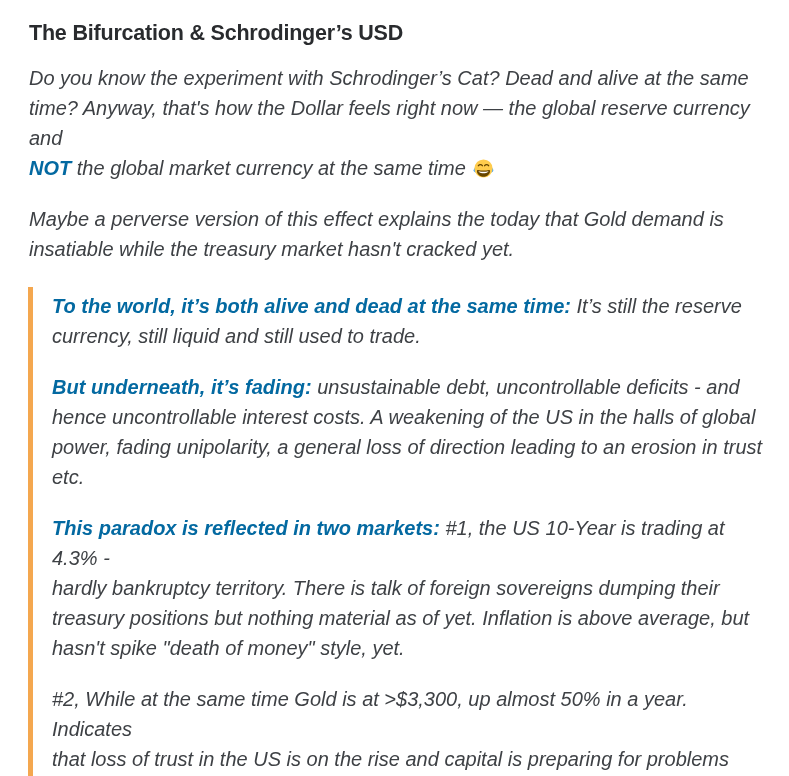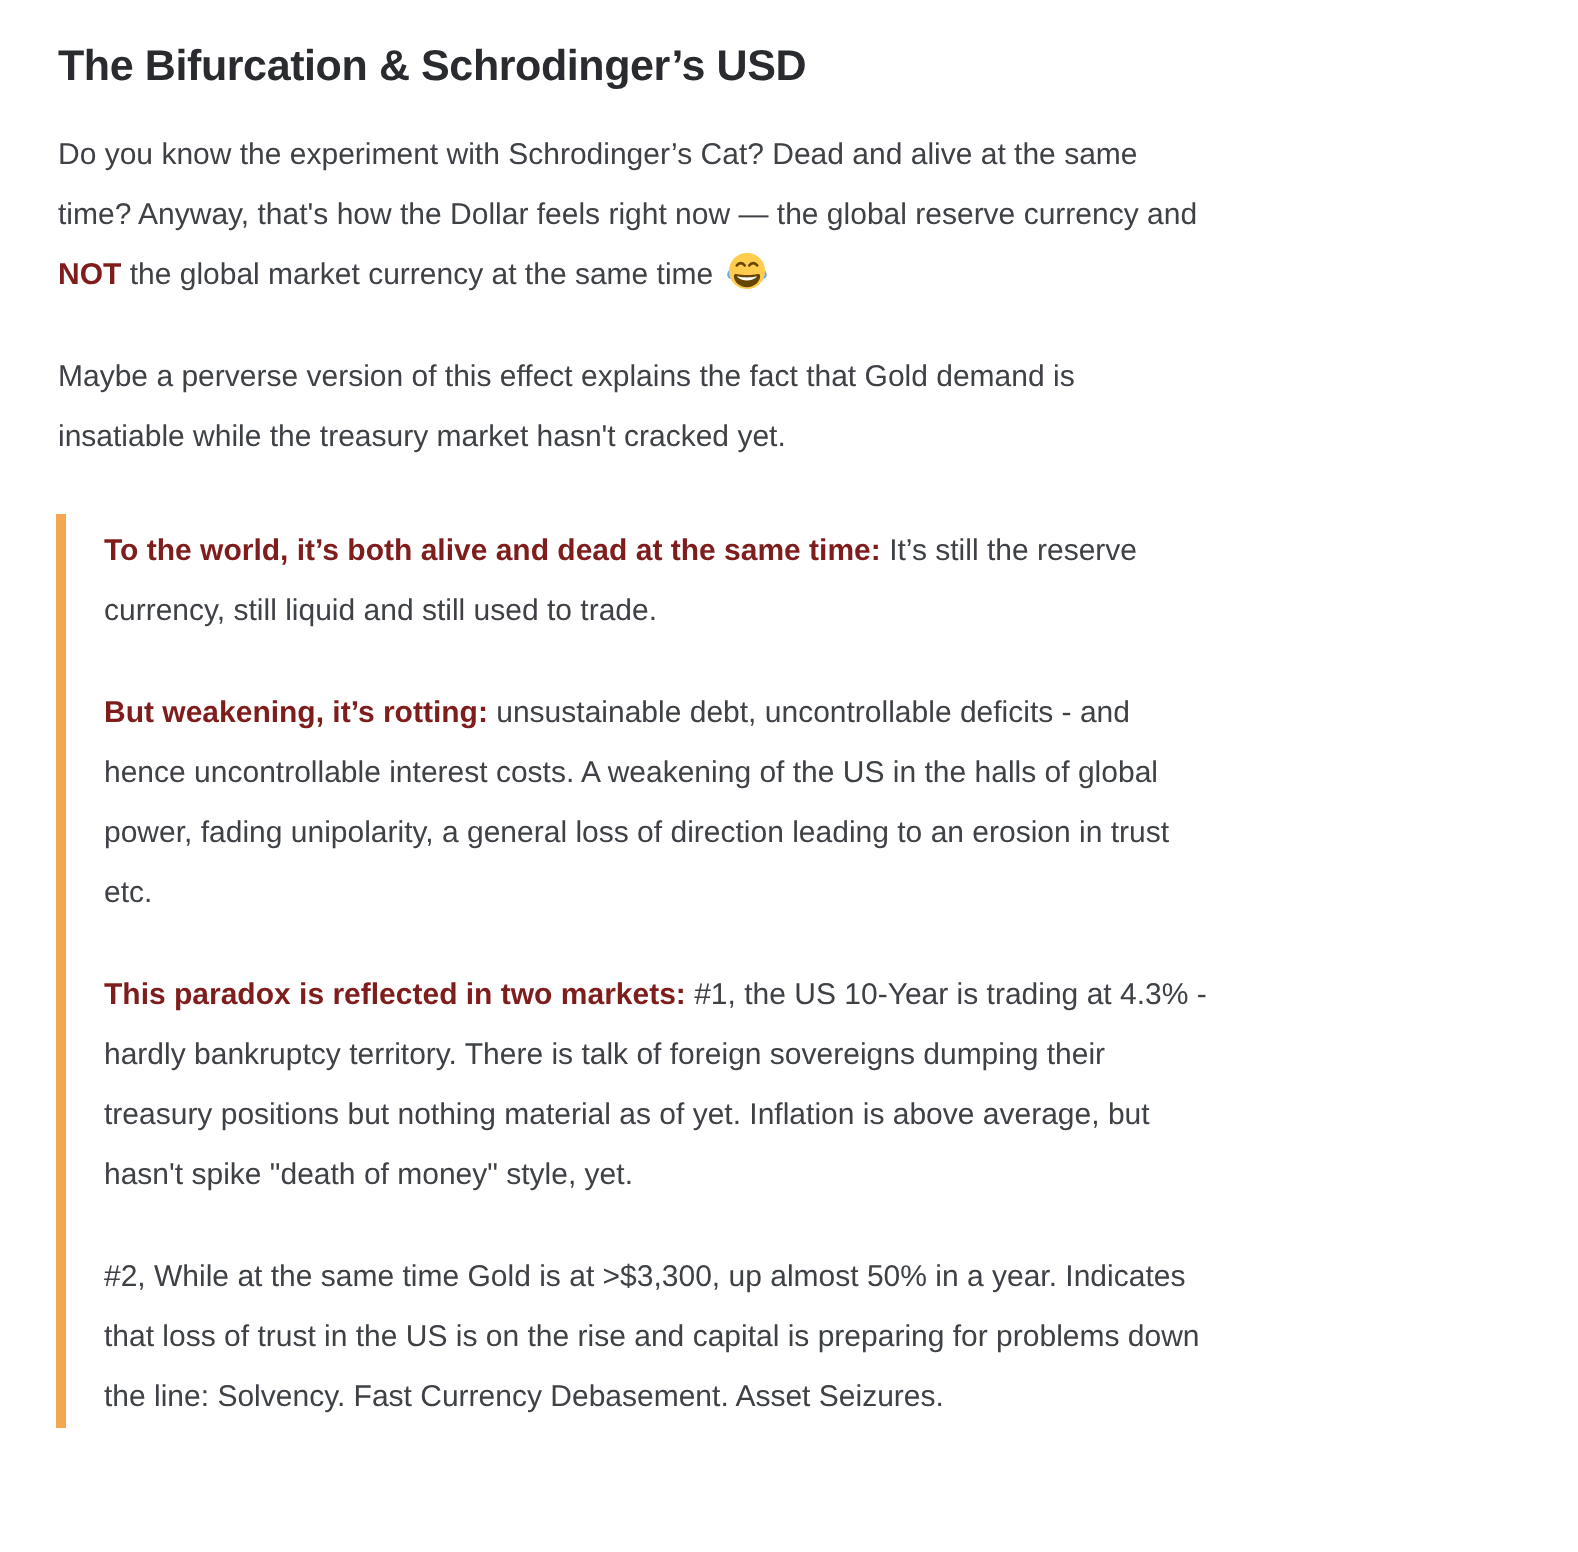--- a/index.html
+++ b/index.html
@@ -20,28 +20,29 @@
   h1.article-title {
     margin: 0 0 17px 1px;
     font-size: 21.5px;
     line-height: 26px;
     font-weight: 700;
     letter-spacing: -0.2px;
     color: #292b2e;
   }
   p.body-p {
     margin: 0 0 21px 1px;
-    font-size: 15px;
+    font-size: 20px;
     line-height: 30px;
     white-space: pre-line;
     color: #3e4145;
+    font-style: italic;
   }
   p.body-p strong {
     font-weight: 700;
-    color: #7f1d1d;
+    color: #0369a1;
   }
   blockquote.quote {
     margin: 23px 0 0 0;
     border-left: 5px solid #f4a74f;
     padding: 4px 14px 0 19px;
   }
   blockquote.quote p.body-p {
     margin: 0 0 21px 0;
   }
   .emoji {
@@ -62,30 +63,30 @@
 </span><strong>NOT</strong><span> the global market currency at the same time </span><svg class="emoji" viewBox="0 0 36 36" aria-hidden="true">
       <path fill="#5dadec" d="M5.2 13.6c-2.1 2.8-4.2 5.6-4.2 7.6a3.6 3.6 0 0 0 7.2 0c0-2-1.4-4.8-3-7.6z"></path>
       <path fill="#5dadec" d="M30.8 13.6c2.1 2.8 4.2 5.6 4.2 7.6a3.6 3.6 0 0 1-7.2 0c0-2 1.4-4.8 3-7.6z"></path>
       <circle cx="18" cy="18" r="15.5" fill="#ffcc4d"></circle>
       <path fill="none" stroke="#664500" stroke-width="2.2" stroke-linecap="round" d="M9.2 13.2c1.9-2.6 5-2.6 6.9 0"></path>
       <path fill="none" stroke="#664500" stroke-width="2.2" stroke-linecap="round" d="M19.9 13.2c1.9-2.6 5-2.6 6.9 0"></path>
       <path fill="#664500" d="M18 21.5c-3.6 0-6.1-.4-9.2-1-.7-.1-2.1-.1-2.1 2 0 4.2 4.8 9.5 11.3 9.5s11.3-5.3 11.3-9.5c0-2.1-1.4-2.1-2.1-2-3.1.6-5.6 1-9.2 1z"></path>
       <path fill="#fff" d="M9.3 22.6s2.9.9 8.7.9 8.7-.9 8.7-.9-2 3.5-8.7 3.5-8.7-3.5-8.7-3.5z"></path>
   </svg></p>
 
-  <p class="body-p">Maybe a perverse version of this effect explains the fact that Gold demand is
+  <p class="body-p">Maybe a perverse version of this effect explains the today that Gold demand is
 insatiable while the treasury market hasn't cracked yet.</p>
 
   <blockquote class="quote">
 
 
     <p class="body-p"><strong>To the world, it’s both alive and dead at the same time:</strong><span> It’s still the reserve
 currency, still liquid and still used to trade.</span></p>
 
-    <p class="body-p"><strong>But weakening, it’s rotting:</strong><span> unsustainable debt, uncontrollable deficits - and
+    <p class="body-p"><strong>But underneath, it’s fading:</strong><span> unsustainable debt, uncontrollable deficits - and
 hence uncontrollable interest costs. A weakening of the US in the halls of global
 power, fading unipolarity, a general loss of direction leading to an erosion in trust
 etc.</span></p>
 
     <p class="body-p"><strong>This paradox is reflected in two markets:</strong><span> #1, the US 10-Year is trading at 4.3% -
 hardly bankruptcy territory. There is talk of foreign sovereigns dumping their
 treasury positions but nothing material as of yet. Inflation is above average, but
 hasn't spike "death of money" style, yet.</span></p>
 
     <p class="body-p"><strong></strong><span>#2, While at the same time Gold is at &gt;$3,300, up almost 50% in a year. Indicates

